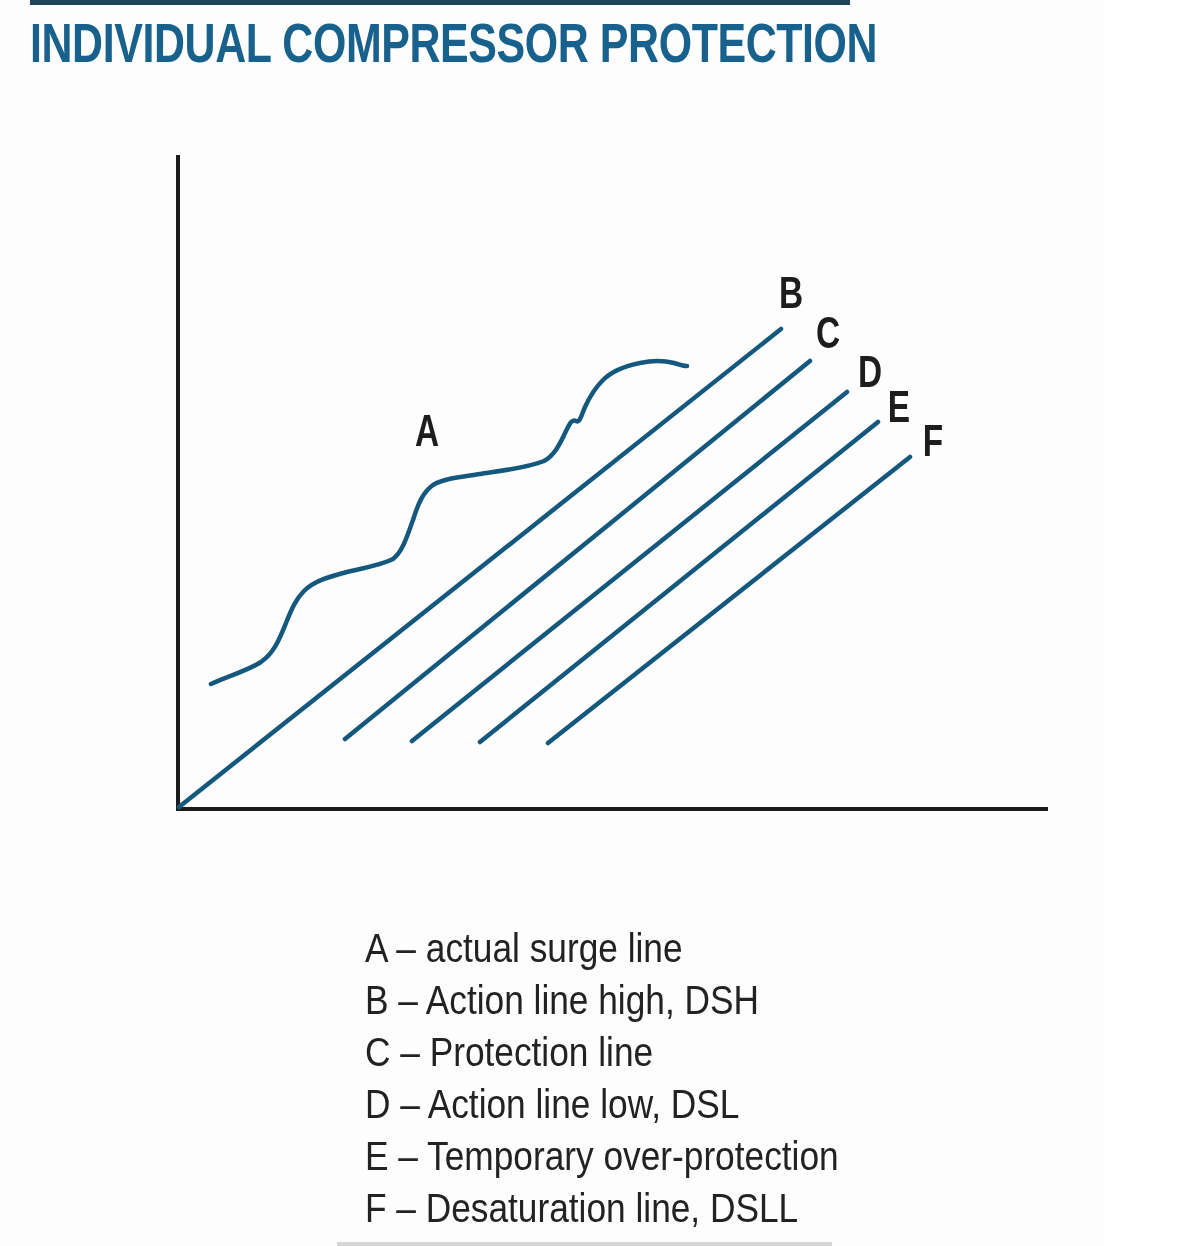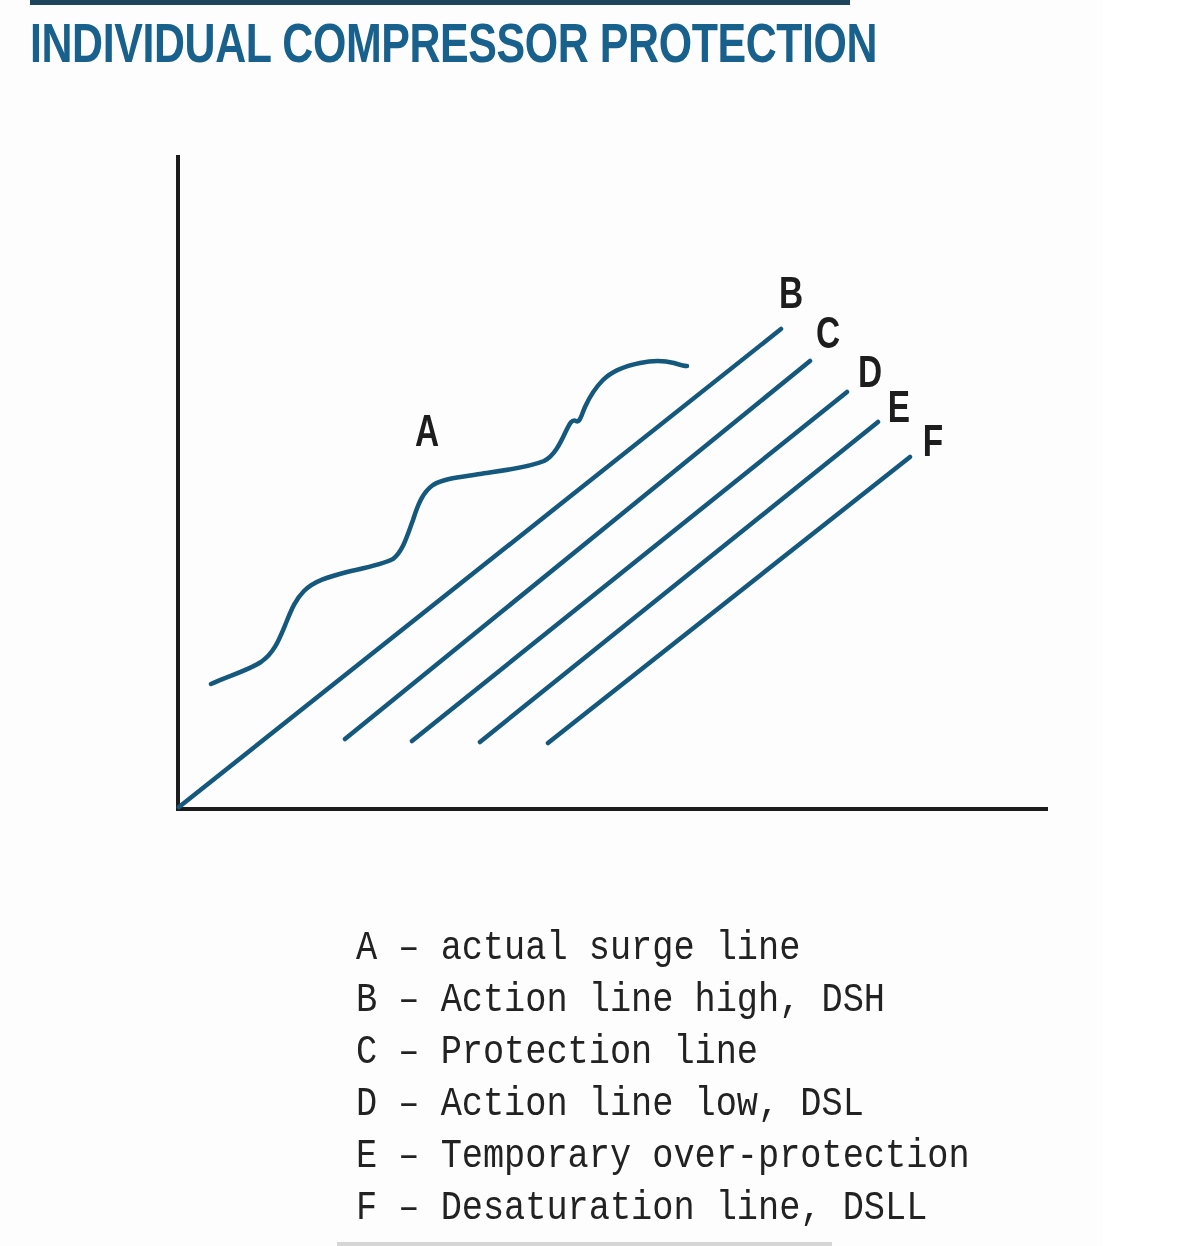--- a/index.html
+++ b/index.html
@@ -31,23 +31,22 @@
   .chart svg{position:absolute;left:0;top:0;}
   .chart-labels{position:absolute;left:0;top:0;width:100%;height:100%;pointer-events:none;}
   .chart-label{
     position:absolute;
     font-size:44px;font-weight:700;line-height:1;
     color:var(--label-black,#1d1d1d);
     transform:translate(-50%,-50%) scaleX(0.76);
     white-space:nowrap;
   }
   .legend{
-    position:absolute;left:356px;top:922px;
+    position:absolute;left:365px;top:922px;
     color:var(--legend-text,#222);
-    font-family:Liberation Mono, monospace;
   }
   .legend-row{
     font-size:41px;line-height:52px;white-space:nowrap;
     transform:scaleX(0.86);transform-origin:0 0;
   }
   .bottom-bar{
     position:absolute;left:337px;top:1242px;width:495px;height:4px;
     background:var(--bottom-bar,#d6d6d6);
   }
 </style>

